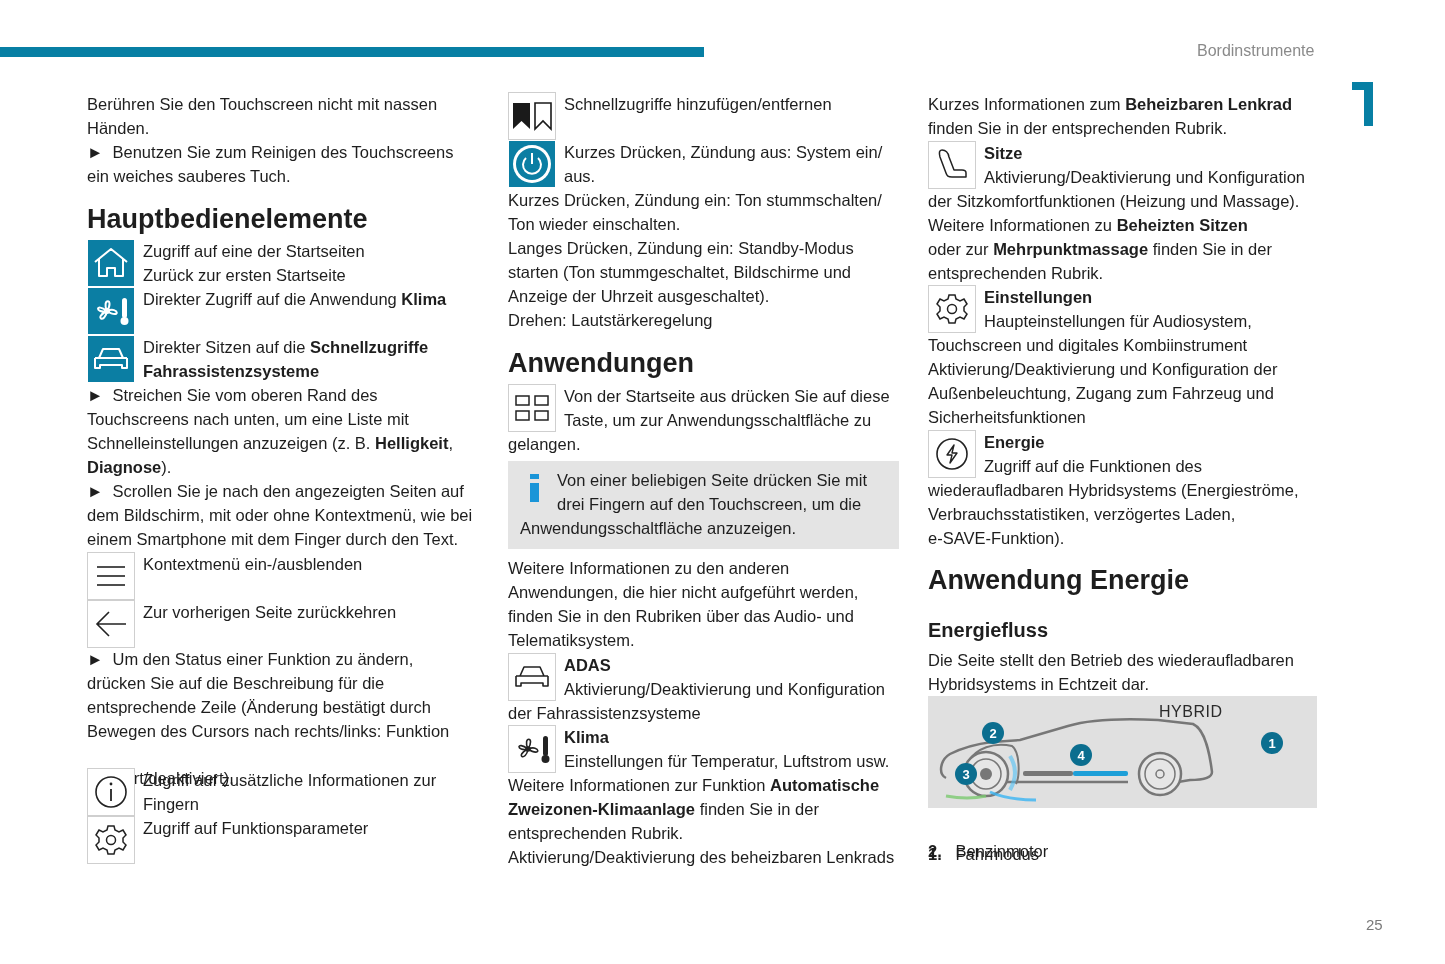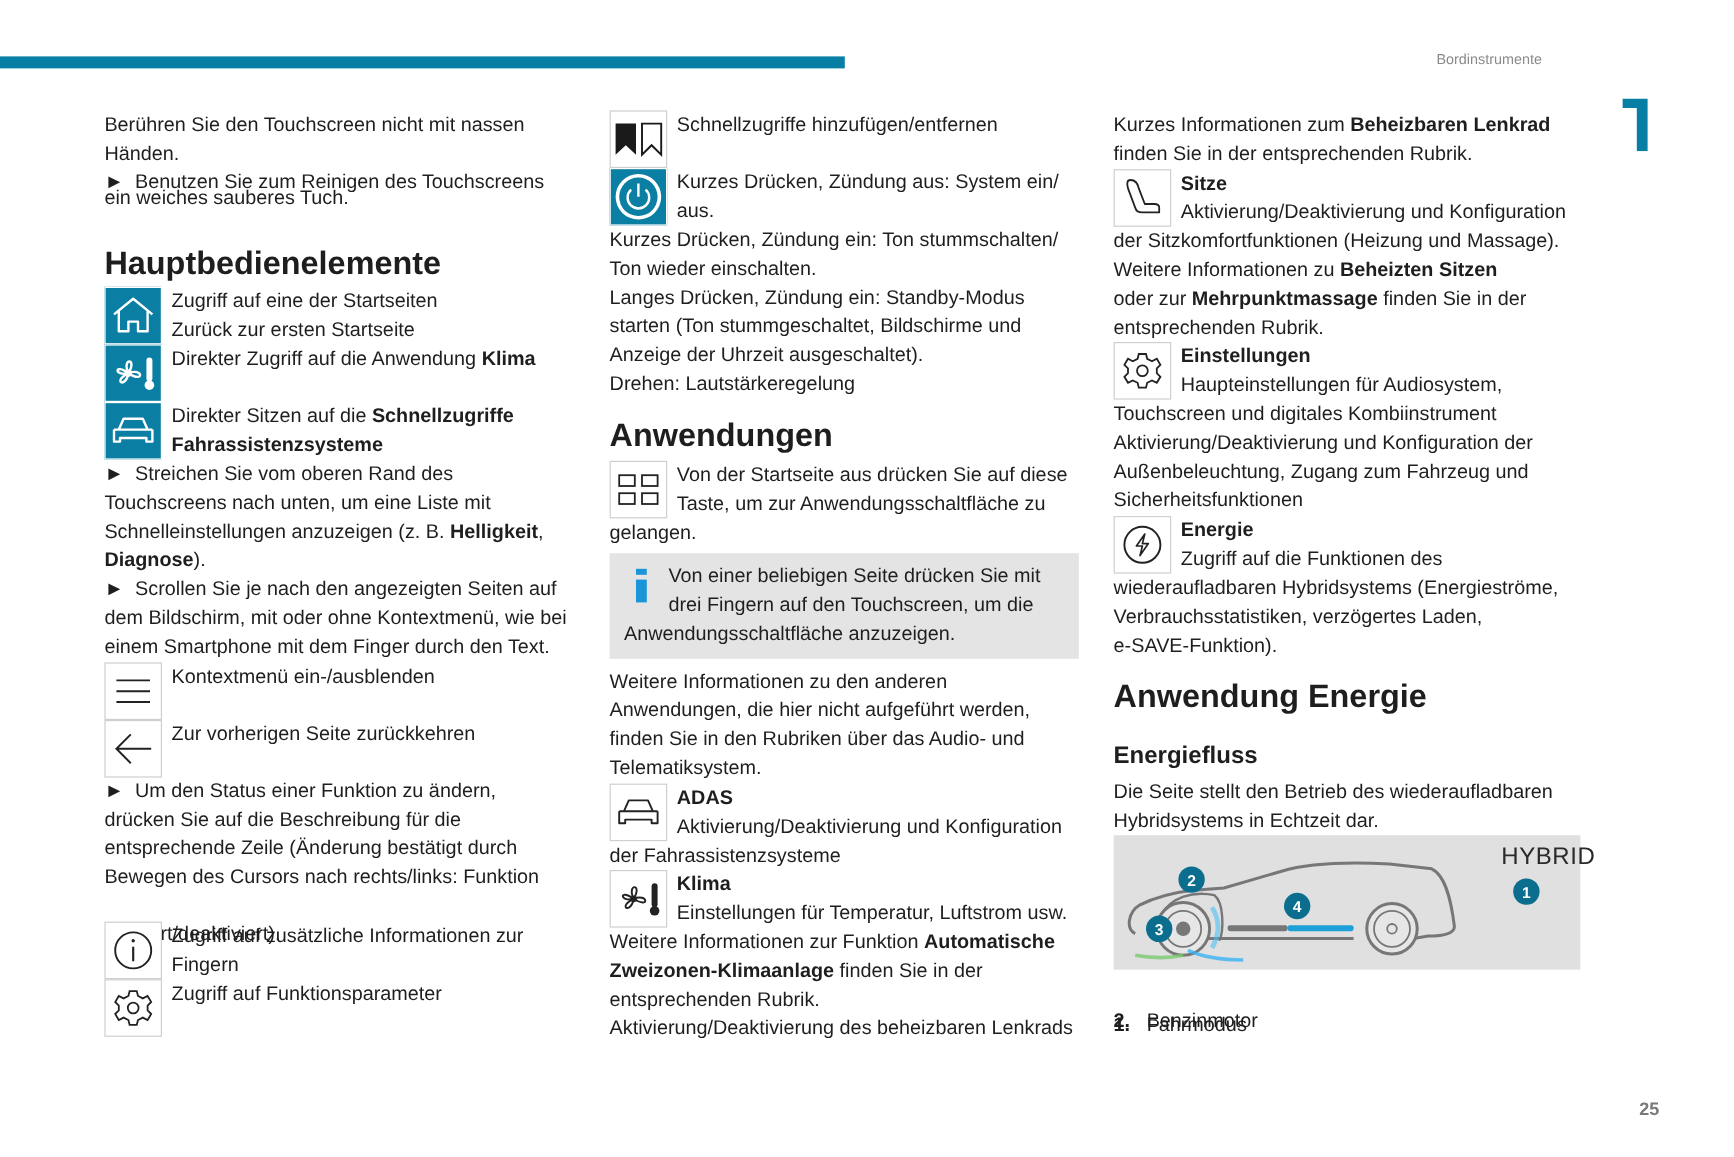--- a/index.html
+++ b/index.html
@@ -1,49 +1,49 @@
 <!DOCTYPE html>
 <html><head>
 <meta charset="utf-8">
 <style>
   html,body{margin:0;padding:0;background:#fff;}
   body{width:1445px;height:964px;position:relative;overflow:hidden;
        font-family:"Liberation Sans",sans-serif;color:#1e1e1e;}
   .topbar{position:absolute;left:0;top:47px;width:704px;height:10px;background:#077fa4;}
-  .header-title{position:absolute;left:1197px;top:42px;font-size:12px;color:#8a8a8a;}
+  .header-title{position:absolute;left:1197px;top:42px;font-size:16px;color:#8a8a8a;}
   .chapter-num{position:absolute;left:1352px;top:82px;width:22px;height:44px;}
-  .page-num{position:absolute;left:1366px;top:916px;font-size:15px;font-weight:bold;color:#7a7a7a;}
+  .page-num{position:absolute;left:1366px;top:916px;font-size:15px;font-weight:normal;color:#7a7a7a;}
   .ln{position:absolute;font-size:16.5px;line-height:24px;white-space:nowrap;}
   .ln b{font-weight:bold;}
   .h2{position:absolute;font-size:27px;font-weight:bold;line-height:34px;white-space:nowrap;color:#1e1e1e;}
   .h3{position:absolute;font-size:20px;font-weight:bold;line-height:26px;white-space:nowrap;}
   .ib{position:absolute;box-sizing:border-box;width:48px;height:48px;border:1px solid #cfcfcf;background:#fff;display:flex;align-items:center;justify-content:center;}
   .ib.blue{background:#0b7ea3;border-color:#ffffff;}
   .ib svg{display:block;}
   .note{position:absolute;left:508px;top:461px;width:391px;height:88px;background:#e4e4e4;}
   .note-i{position:absolute;left:530px;top:474px;width:9px;height:28px;}
   .note-i .dot{position:absolute;left:0;top:0;width:9px;height:5px;background:#1a95d8;}
   .note-i .bar{position:absolute;left:0;top:9px;width:9px;height:19px;background:#1a95d8;}
   .diagram{position:absolute;left:928px;top:696px;width:389px;height:112px;background:#e0e0e0;}
-  .hybrid{position:absolute;left:1251px;top:703px;font-size:20px;letter-spacing:0.5px;color:#2a2a2a;}
+  .hybrid{position:absolute;left:1159px;top:703px;font-size:16px;letter-spacing:0.5px;color:#2a2a2a;}
 </style>
 </head>
 <body>
 
 <div class="topbar"></div>
 <div class="header-title">Bordinstrumente</div>
 <svg class="chapter-num" viewBox="0 0 22 44">
   <polygon points="0,0 21,0 21,44 12,44 12,8 0,8" fill="#077fa4"></polygon>
 </svg>
 <div class="page-num">25</div>
 
 <div class="ln" style="left:87px;top:92px">Berühren Sie den Touchscreen nicht mit nassen</div>
 <div class="ln" style="left:87px;top:116px">Händen.</div>
 <div class="ln" style="left:87px;top:140px"><span>►</span>&nbsp; <span>Benutzen Sie zum Reinigen des Touchscreens</span></div>
-<div class="ln" style="left:87px;top:153px">ein weiches sauberes Tuch.</div>
+<div class="ln" style="left:87px;top:164px">ein weiches sauberes Tuch.</div>
 
 <div class="h2" style="left:87px;top:202px">Hauptbedienelemente</div>
 
 <div class="ib blue" style="left:87px;top:239px">
   <svg width="38" height="34" viewBox="0 0 38 34">
       <path d="M3 16 L19 3 L35 16 M7 13 V30 H15 V22 H23 V30 H31 V13" fill="none" stroke="#fff" stroke-width="2" stroke-linejoin="round"></path>
     </svg>
 </div>
 <div class="ib blue" style="left:87px;top:287px">
   <svg width="40" height="34" viewBox="0 0 40 34">

